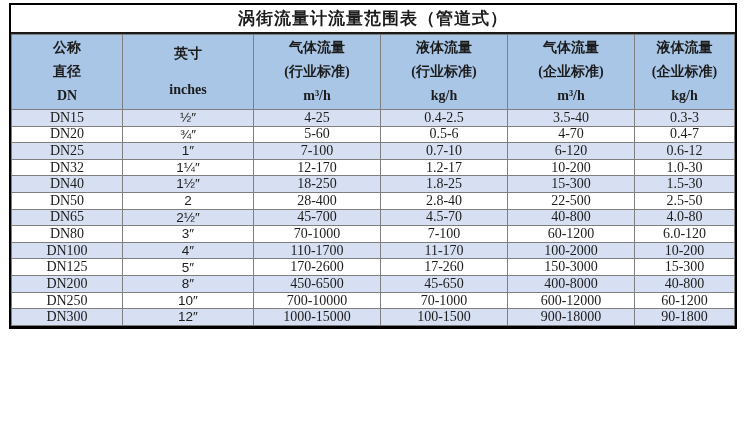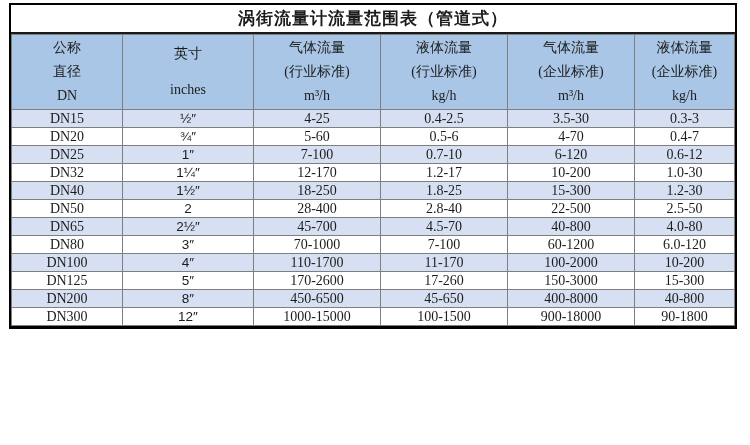--- a/index.html
+++ b/index.html
@@ -51,21 +51,21 @@
   }
   th, td {
     border: 1px solid var(--grid);
     text-align: center;
     vertical-align: middle;
     padding: 0;
     overflow: hidden;
   }
   thead th {
     background: var(--header-bg);
-    font-weight: normal;
+    font-weight: bold;
     font-size: 14px;
     height: 74px;
   }
   thead .hline {
     display: block;
     height: 24px;
     line-height: 24px;
   }
   thead th.col-1 .hline {
     height: 36px;
@@ -128,21 +128,21 @@
             <span class="hline">kg/h</span>
           </th>
         </tr>
     </thead>
     <tbody>
         <tr>
           <td>DN15</td>
           <td class="inch">½″</td>
           <td>4-25</td>
           <td>0.4-2.5</td>
-          <td>3.5-30</td>
+          <td>3.5-40</td>
           <td>0.3-3</td>
         </tr>
         <tr>
           <td>DN20</td>
           <td class="inch">¾″</td>
           <td>5-60</td>
           <td>0.5-6</td>
           <td>4-70</td>
           <td>0.4-7</td>
         </tr>
@@ -161,21 +161,21 @@
           <td>1.2-17</td>
           <td>10-200</td>
           <td>1.0-30</td>
         </tr>
         <tr>
           <td>DN40</td>
           <td class="inch">1½″</td>
           <td>18-250</td>
           <td>1.8-25</td>
           <td>15-300</td>
-          <td>1.2-30</td>
+          <td>1.5-30</td>
         </tr>
         <tr>
           <td>DN50</td>
           <td class="inch">2</td>
           <td>28-400</td>
           <td>2.8-40</td>
           <td>22-500</td>
           <td>2.5-50</td>
         </tr>
         <tr>
@@ -212,20 +212,28 @@
         </tr>
         <tr>
           <td>DN200</td>
           <td class="inch">8″</td>
           <td>450-6500</td>
           <td>45-650</td>
           <td>400-8000</td>
           <td>40-800</td>
         </tr>
         <tr>
+          <td>DN250</td>
+          <td class="inch">10″</td>
+          <td>700-10000</td>
+          <td>70-1000</td>
+          <td>600-12000</td>
+          <td>60-1200</td>
+        </tr>
+        <tr>
           <td>DN300</td>
           <td class="inch">12″</td>
           <td>1000-15000</td>
           <td>100-1500</td>
           <td>900-18000</td>
           <td>90-1800</td>
         </tr>
       </tbody>
   </table>
 </div>

